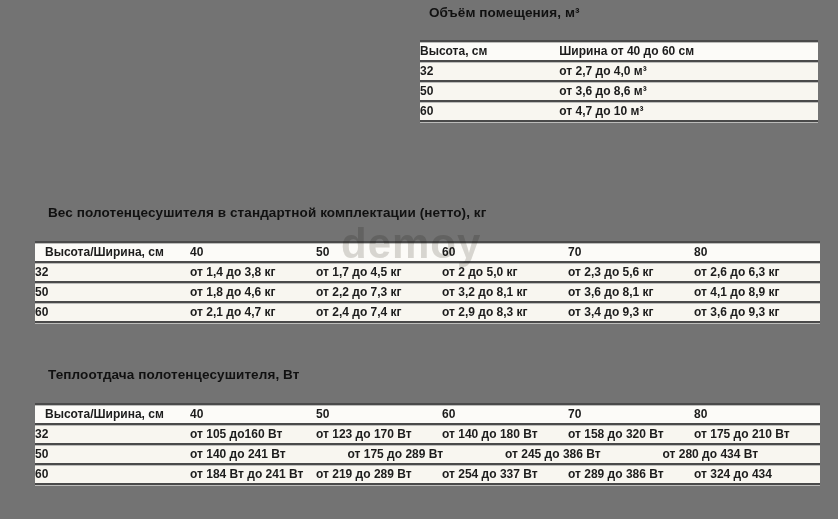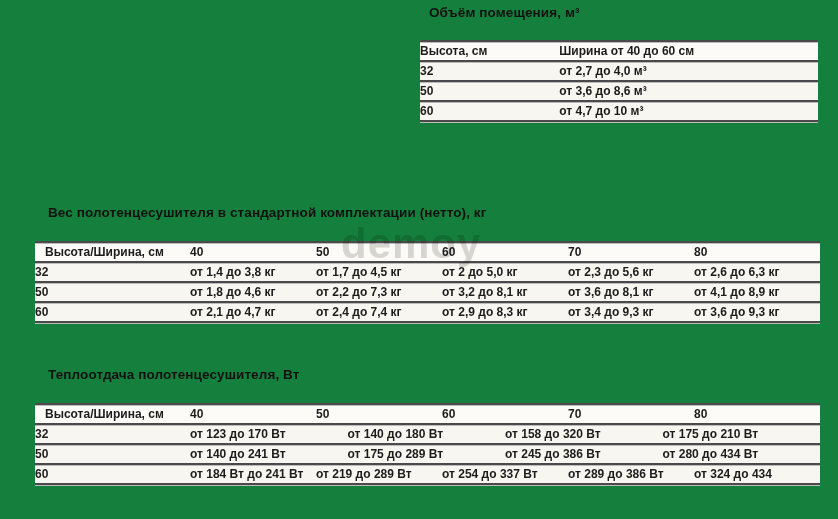--- a/index.html
+++ b/index.html
@@ -5,21 +5,21 @@
   * { margin: 0; padding: 0; box-sizing: border-box; }
   html, body { background: #ffffff; }
   body {
     font-family: "Liberation Sans", "DejaVu Sans", sans-serif;
     color: #1c1c1c;
   }
   .page {
     position: relative;
     width: 838px;
     height: 519px;
-    background: #15803d;
+    background: #737373;
     overflow: hidden;
   }
   .tbl-block { position: absolute; }
   .tbl-title {
     font-weight: 700;
     font-size: 13.5px;
     letter-spacing: 0.1px;
     color: #111111;
     white-space: nowrap;
   }
@@ -160,20 +160,21 @@
           <div class="cell c0">Высота/Ширина, см</div>
           <div class="cell c1">40</div>
           <div class="cell c2">50</div>
           <div class="cell c3">60</div>
           <div class="cell c4">70</div>
           <div class="cell c5">80</div>
         </div>
         <div class="hrule"></div>
         <div class="row">
           <div class="cell c0">32</div>
+          <div class="cell c1">от 105 до160 Вт</div>
           <div class="cell c2">от 123 до 170 Вт</div>
           <div class="cell c3">от 140 до 180 Вт</div>
           <div class="cell c4">от 158 до 320 Вт</div>
           <div class="cell c5">от 175 до 210 Вт</div>
         </div>
         <div class="hrule"></div>
         <div class="row">
           <div class="cell c0">50</div>
           <div class="cell c1">от 140 до 241 Вт</div>
           <div class="cell c2">от 175 до 289 Вт</div>

